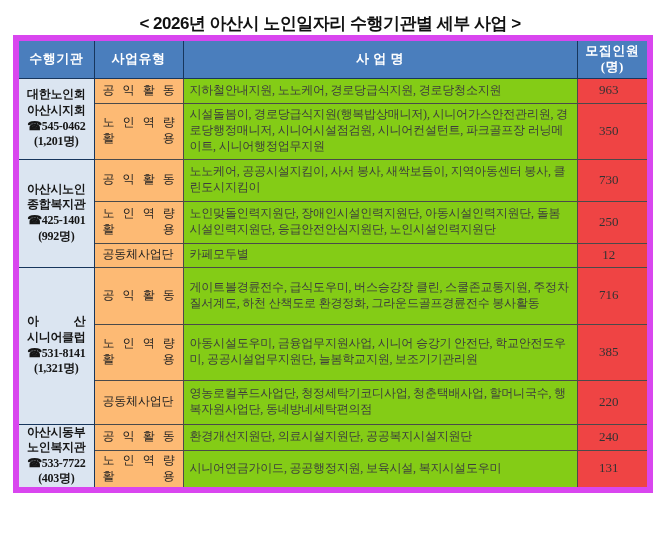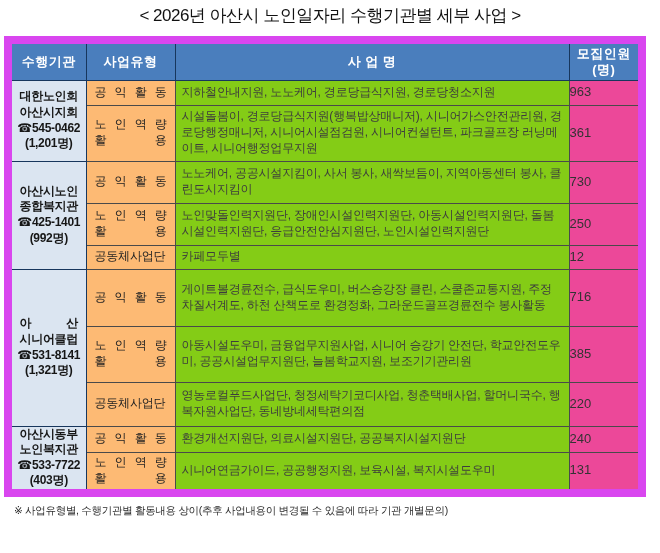--- a/index.html
+++ b/index.html
@@ -8,33 +8,33 @@
     background: #ffffff;
     font-family: "Liberation Sans", "DejaVu Sans", sans-serif;
     color: #222;
   }
   .page { width: 660px; height: 553px; position: relative; overflow: hidden; }
 
   .title {
     width: 100%;
     text-align: center;
     font-size: 17px;
-    font-weight: 400;
+    font-weight: 700;
     letter-spacing: -0.5px;
     color: #111;
-    padding-top: 4px;
-    margin-bottom: 9px;
+    padding-top: 12px;
   }
 
   table.main {
     border-collapse: collapse;
     table-layout: fixed;
     width: 634px;
-    margin-left: 4px;
-    border: 8px solid #d946ef;
+    margin-left: 13px;
+    border: 6px solid #d946ef;
+    font-family: Liberation Serif, serif;
   }
   col.c-org   { width: 78px; }
   col.c-type  { width: 89px; }
   col.c-name  { width: 394px; }
   col.c-count { width: 73px; }
 
   th {
     background: #4a7ebd;
     color: #ffffff;
     font-size: 13px;
@@ -73,23 +73,23 @@
   }
   td.program-cell {
     background: #84cc16;
     color: #3d3d3d;
     padding: 3px 6px;
     text-align: left;
     line-height: 1.32;
     letter-spacing: -0.2px;
   }
   td.count-cell {
-    background: #ec4899;
+    background: #ef4444;
     color: #333;
-    text-align: left;
+    text-align: center;
     padding-right: 7px;
     font-size: 13px;
   }
 
   .footnote {
     margin: 7px 0 0 14px;
     font-size: 10.5px;
     color: #2b2b2b;
     letter-spacing: -0.3px;
   }
@@ -125,21 +125,21 @@
 ☎545-0462
 (1,201명)</td>
         <td class="type-cell">공 익 활 동</td>
         <td class="program-cell">지하철안내지원, 노노케어, 경로당급식지원, 경로당청소지원</td>
         <td class="count-cell">963</td>
       </tr>
       <tr style="height:56px;">
         <td class="type-cell">노 인 역 량
 활 용</td>
         <td class="program-cell">시설돌봄이, 경로당급식지원(행복밥상매니저), 시니어가스안전관리원, 경로당행정매니저, 시니어시설점검원, 시니어컨설턴트, 파크골프장 러닝메이트, 시니어행정업무지원</td>
-        <td class="count-cell">361</td>
+        <td class="count-cell">350</td>
       </tr>
 
       <tr style="height:42px;">
         <td class="org-cell" rowspan="3">아산시노인
 종합복지관
 ☎425-1401
 (992명)</td>
         <td class="type-cell">공 익 활 동</td>
         <td class="program-cell">노노케어, 공공시설지킴이, 사서 봉사, 새싹보듬이, 지역아동센터 봉사, 클린도시지킴이</td>
         <td class="count-cell">730</td>
@@ -188,15 +188,14 @@
       </tr>
       <tr style="height:40px;">
         <td class="type-cell">노 인 역 량
 활 용</td>
         <td class="program-cell">시니어연금가이드, 공공행정지원, 보육시설, 복지시설도우미</td>
         <td class="count-cell">131</td>
       </tr>
     </tbody>
   </table>
 
-  <div class="footnote">※ 사업유형별, 수행기관별 활동내용 상이(추후 사업내용이 변경될 수 있음에 따라 기관 개별문의)</div>
 
 </div>
 
 </body></html>

